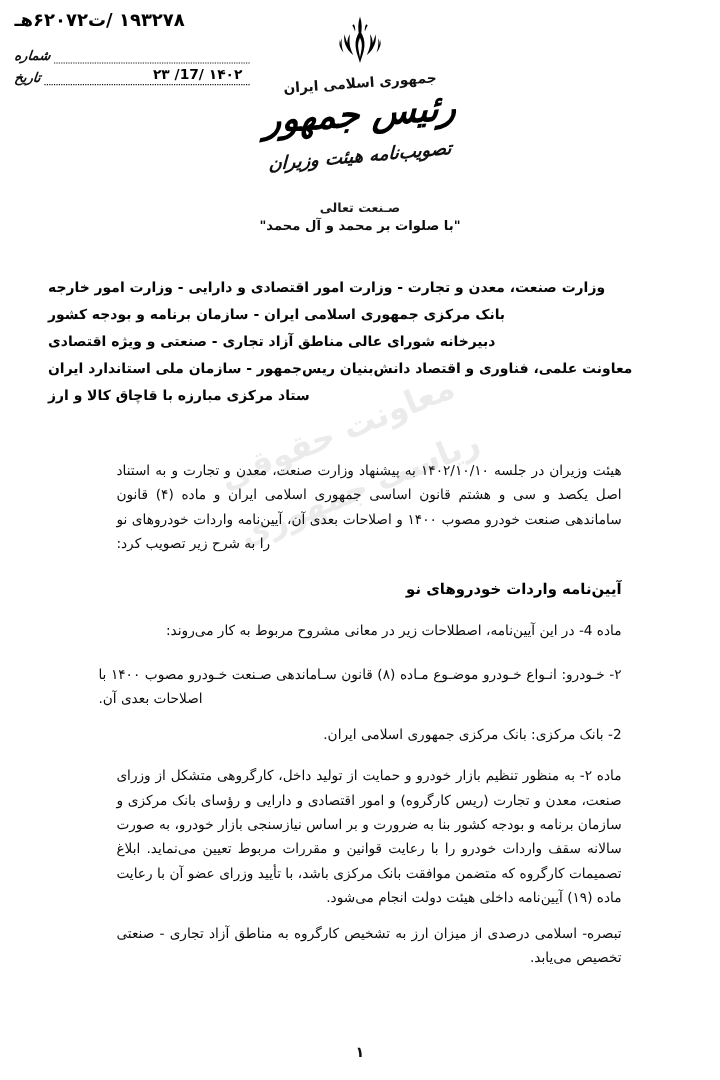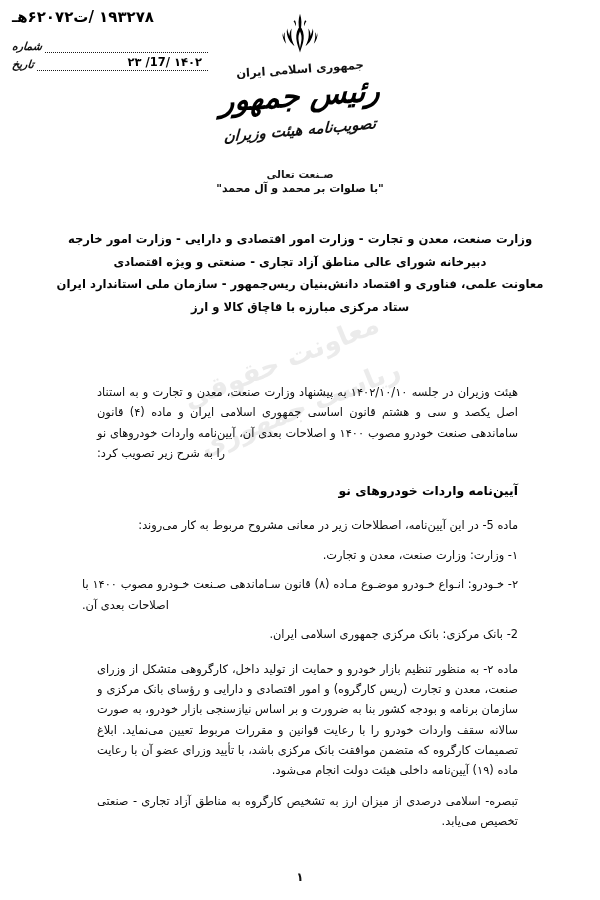--- a/index.html
+++ b/index.html
@@ -159,21 +159,21 @@
     color: #0d0d0d;
   }
 
   
   .recipients {
     position: absolute;
     top: 228px;
     left: 40px;
     right: 40px;
     z-index: 2;
-    text-align: center;
+    text-align: left;
   }
   .recipient-line {
     font-size: 11.6px;
     font-weight: 700;
     line-height: 1.95;
     color: #060606;
     letter-spacing: -0.1px;
   }
 
   
@@ -275,34 +275,34 @@
     <div class="title-decree">تصویب‌نامه هیئت وزیران</div>
   </div>
 
   <div class="invocation">
     <div class="l1">صـنعت تعالی</div>
     <div class="l2">"با صلوات بر محمد و آل محمد"</div>
   </div>
 
   <div class="recipients">
     <div class="recipient-line">وزارت صنعت، معدن و تجارت - وزارت امور اقتصادی و دارایی - وزارت امور خارجه</div>
+    <div class="recipient-line">بانک مرکزی جمهوری اسلامی ایران - سازمان برنامه و بودجه کشور</div>
     <div class="recipient-line">دبیرخانه شورای عالی مناطق آزاد تجاری - صنعتی و ویژه اقتصادی</div>
     <div class="recipient-line">معاونت علمی، فناوری و اقتصاد دانش‌بنیان ریس‌جمهور - سازمان ملی استاندارد ایران</div>
     <div class="recipient-line">ستاد مرکزی مبارزه با قاچاق کالا و ارز</div>
   </div>
 
   <div class="body-area">
 
     <p class="para">هیئت وزیران در جلسه ۱۴۰۲/۱۰/۱۰ به پیشنهاد وزارت صنعت، معدن و تجارت و به استناد اصل یکصد و سی و هشتم قانون اساسی جمهوری اسلامی ایران و ماده (۴) قانون ساماندهی صنعت خودرو مصوب ۱۴۰۰ و اصلاحات بعدی آن، آیین‌نامه واردات خودروهای نو را به شرح زیر تصویب کرد:</p>
 
     <div class="doc-title">آیین‌نامه واردات خودروهای نو</div>
 
-    <p class="clause">ماده 5- در این آیین‌نامه، اصطلاحات زیر در معانی مشروح مربوط به کار می‌روند:</p>
+    <p class="clause">ماده 4- در این آیین‌نامه، اصطلاحات زیر در معانی مشروح مربوط به کار می‌روند:</p>
     <div class="spacer-sm"></div>
-    <p class="clause">۱- وزارت: وزارت صنعت، معدن و تجارت.</p>
     <div class="spacer-sm"></div>
     <p class="clause indent">۲- خـودرو: انـواع خـودرو موضـوع مـاده (۸) قانون سـاماندهی صـنعت خـودرو مصوب ۱۴۰۰ با اصلاحات بعدی آن.</p>
     <div class="spacer-sm"></div>
     <p class="clause">2- بانک مرکزی: بانک مرکزی جمهوری اسلامی ایران.</p>
 
     <div class="spacer-md"></div>
 
     <p class="para last-right">ماده ۲- به منظور تنظیم بازار خودرو و حمایت از تولید داخل، کارگروهی متشکل از وزرای صنعت، معدن و تجارت (ریس کارگروه) و امور اقتصادی و دارایی و رؤسای بانک مرکزی و سازمان برنامه و بودجه کشور بنا به ضرورت و بر اساس نیازسنجی بازار خودرو، به صورت سالانه سقف واردات خودرو را با رعایت قوانین و مقررات مربوط تعیین می‌نماید. ابلاغ تصمیمات کارگروه که متضمن موافقت بانک مرکزی باشد، با تأیید وزرای عضو آن با رعایت ماده (۱۹) آیین‌نامه داخلی هیئت دولت انجام می‌شود.</p>
 
     <div class="spacer-sm"></div>

